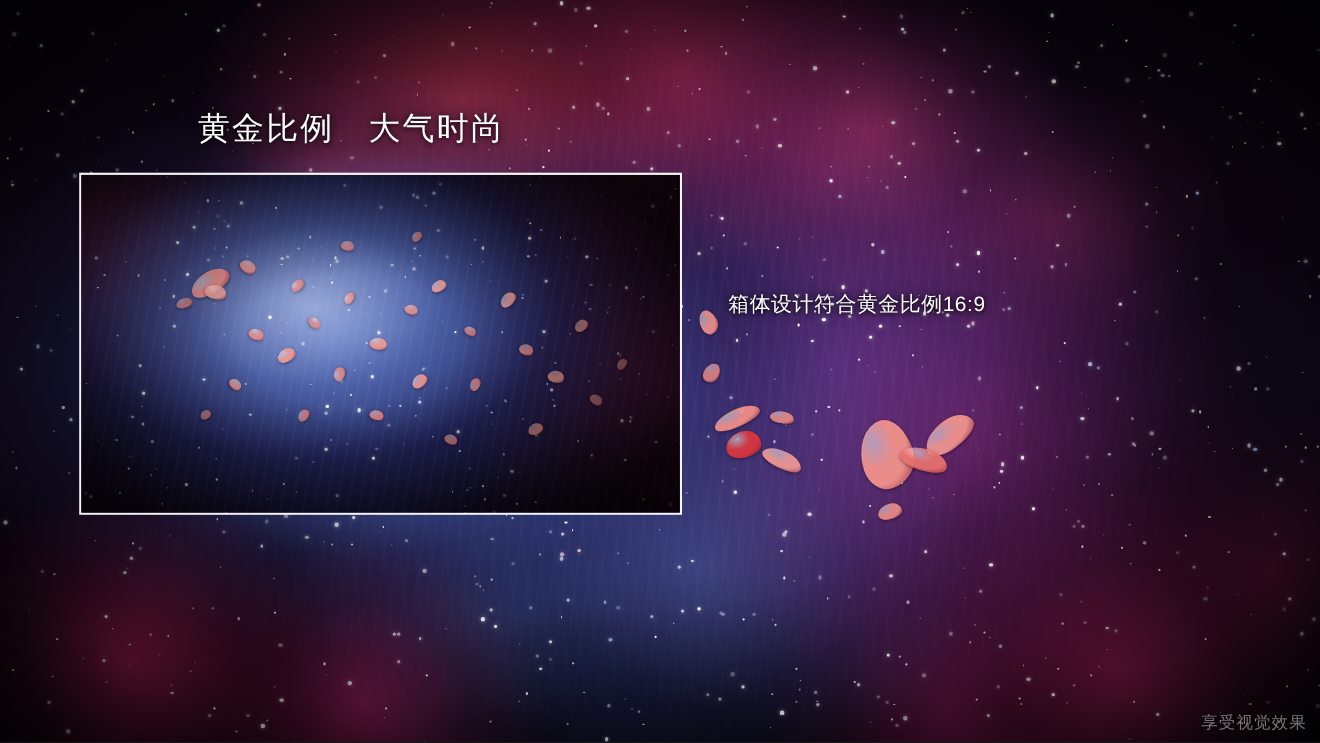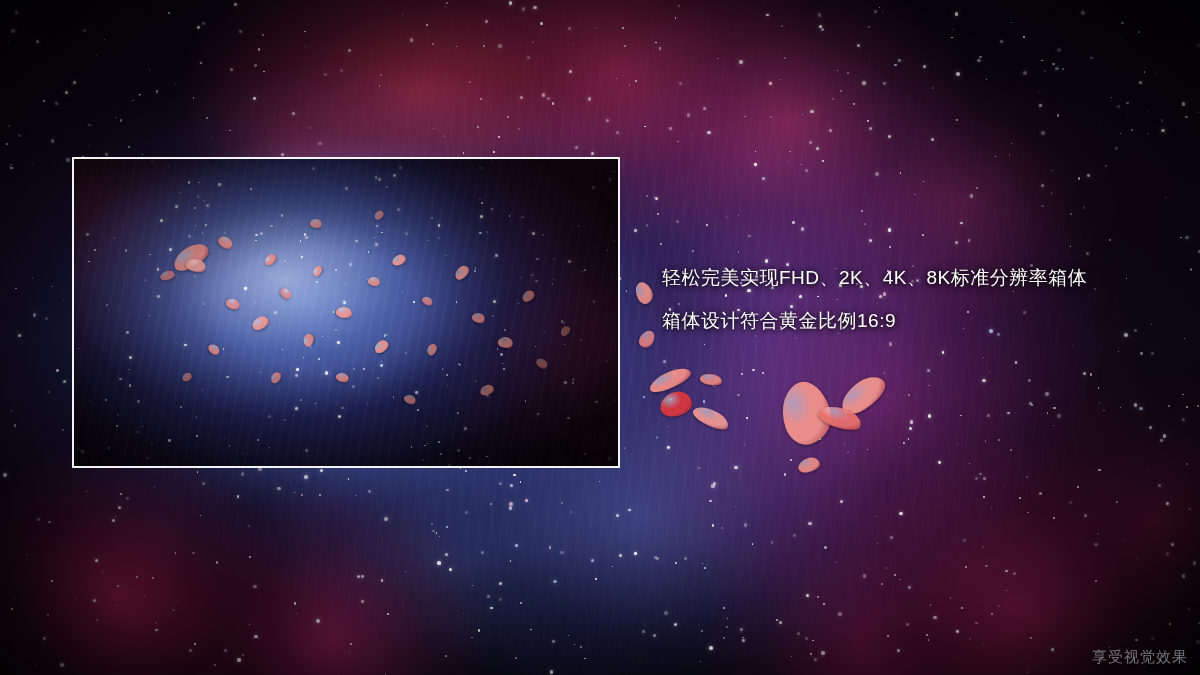--- a/index.html
+++ b/index.html
@@ -1279,20 +1279,20 @@
           <div class="petal" style="left:406px;top:226px;width:14px;height:10px;opacity:0.85;transform:rotate(-14deg);background:radial-gradient(ellipse at 32% 28%, rgba(255,255,255,0.55) 0%, #ef948d 38%, #ef948d 62%, rgba(140,25,40,0.95) 100%);box-shadow:0 1px 3px rgba(0,0,0,0.45);"></div>
           <div class="petal" style="left:330px;top:236px;width:12px;height:9px;opacity:0.8;transform:rotate(34deg);background:radial-gradient(ellipse at 32% 28%, rgba(255,255,255,0.55) 0%, #eb8e87 38%, #eb8e87 62%, rgba(140,25,40,0.95) 100%);box-shadow:0 1px 3px rgba(0,0,0,0.45);"></div>
           <div class="petal" style="left:486px;top:168px;width:11px;height:8px;opacity:0.8;transform:rotate(-40deg);background:radial-gradient(ellipse at 32% 28%, rgba(255,255,255,0.55) 0%, #e8857f 38%, #e8857f 62%, rgba(140,25,40,0.95) 100%);box-shadow:0 1px 3px rgba(0,0,0,0.45);"></div>
           <div class="petal" style="left:236px;top:60px;width:12px;height:9px;opacity:0.8;transform:rotate(20deg);background:radial-gradient(ellipse at 32% 28%, rgba(255,255,255,0.55) 0%, #eb9089 38%, #eb9089 62%, rgba(140,25,40,0.95) 100%);box-shadow:0 1px 3px rgba(0,0,0,0.45);"></div>
           <div class="petal" style="left:300px;top:52px;width:10px;height:8px;opacity:0.75;transform:rotate(-30deg);background:radial-gradient(ellipse at 32% 28%, rgba(255,255,255,0.55) 0%, #e98a84 38%, #e98a84 62%, rgba(140,25,40,0.95) 100%);box-shadow:0 1px 3px rgba(0,0,0,0.45);"></div>
         </div>
       <div class="panel-vig"></div>
     </div>
   </div>
 
+  <div id="title">黄金比例　大气时尚</div>
 
   <div id="bodytext">
-    <div class="ln">轻松完美实现FHD、2K、4K、8K标准分辨率箱体</div>
     <div class="ln">箱体设计符合黄金比例16:9</div>
   </div>
 
   <div id="watermark">享受视觉效果</div>
 </div>
 
 </body></html>

